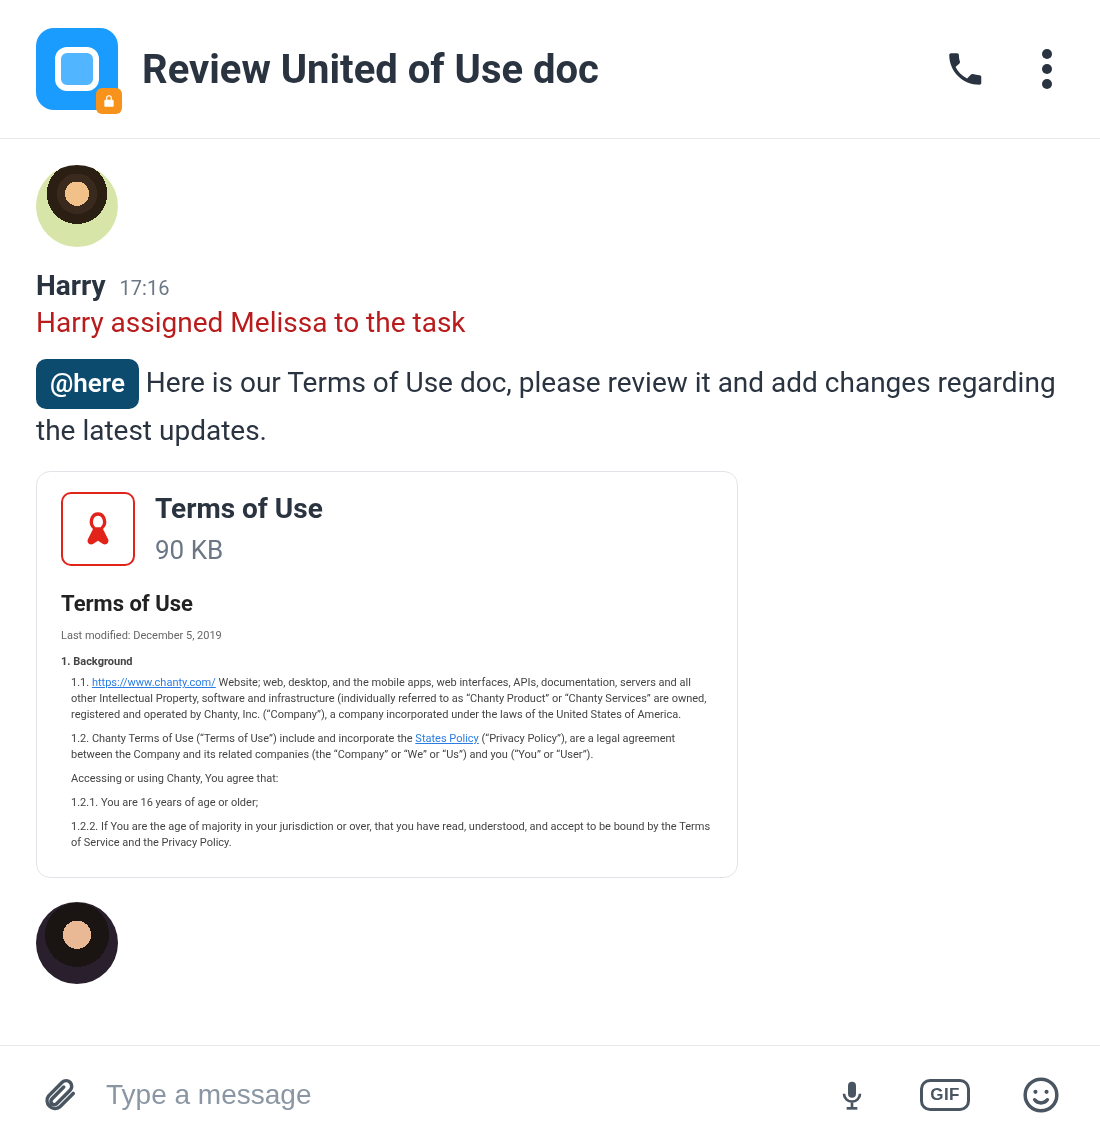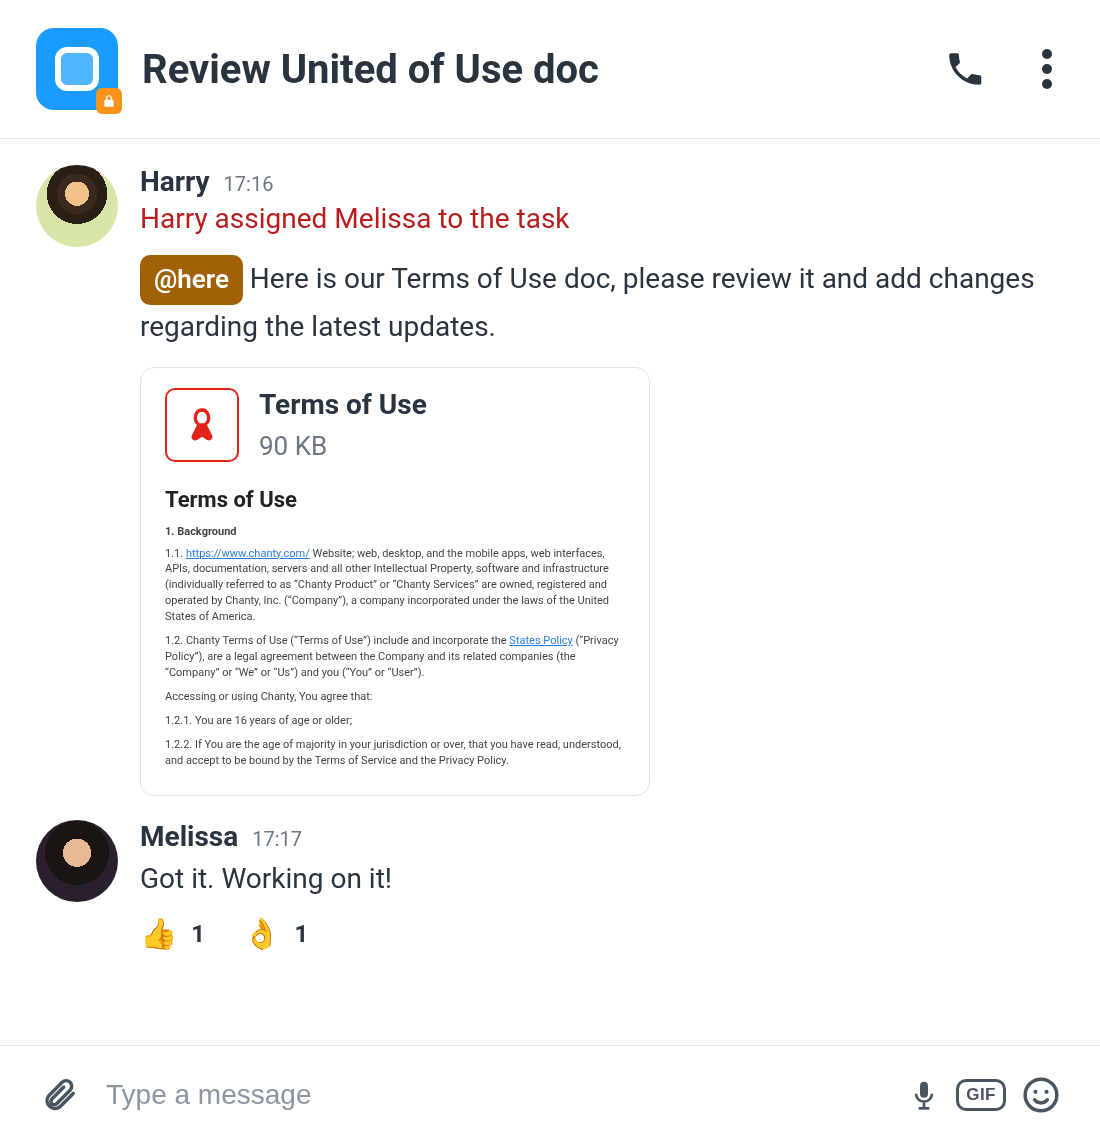--- a/index.html
+++ b/index.html
@@ -87,20 +87,21 @@
     .messages {
       flex: 1;
       overflow-y: auto;
       padding: 18px 36px 20px 36px;
     }
     .message {
       display: flex;
       gap: 22px;
       margin-top: 8px;
       margin-bottom: 24px;
+      flex-direction: column;
     }
     .avatar {
       width: 82px;
       height: 82px;
       border-radius: 50%;
       flex-shrink: 0;
       background: #ccc;
       background-size: cover;
       background-position: center;
     }
@@ -131,34 +132,34 @@
       color: #b91c1c;
       margin-bottom: 20px;
     }
     .message-text {
       font-size: 28px;
       color: #2a3340;
       line-height: 1.55;
     }
     .mention-here {
       display: inline-block;
-      background: #a16207;
+      background: #0c4a6e;
       color: #fff;
       font-weight: 600;
       border-radius: 10px;
       padding: 4px 14px 6px 14px;
       font-size: 26px;
       vertical-align: baseline;
     }
     
     .attachment {
       margin-top: 18px;
       border: 1px solid #e0e3e8;
       border-radius: 14px;
-      width: 510px;
+      width: 702px;
       padding: 20px 24px 18px 24px;
       background: #fff;
     }
     .attachment-head {
       display: flex;
       gap: 20px;
       align-items: center;
       margin-bottom: 22px;
     }
     .file-icon {
@@ -199,20 +200,21 @@
     }
     .preview-heading {
       font-size: 11px;
       font-weight: 700;
       margin: 8px 0 6px 0;
     }
     .preview-p {
       font-size: 11px;
       color: #444;
       margin-bottom: 8px;
+      margin-left: 10px;
     }
     .preview a { color: #2b7de1; text-decoration: underline; }
     
     .reactions {
       display: flex;
       gap: 38px;
       margin-top: 16px;
       align-items: center;
     }
     .reaction {
@@ -247,21 +249,21 @@
       border: none;
       cursor: pointer;
       color: #4a5562;
       display: flex;
       align-items: center;
       justify-content: center;
     }
     .composer-actions {
       display: flex;
       align-items: center;
-      gap: 16px;
+      gap: 52px;
     }
     .gif-btn {
       border: 3px solid #4a5562;
       border-radius: 10px;
       padding: 3px 7px;
       font-size: 17px;
       font-weight: 800;
       color: #4a5562;
       letter-spacing: 0.5px;
     }
@@ -320,20 +322,21 @@
                   <path d="M12 2C8 2 7 6 7 8c0 2 1 3 2 4l-3 6c-1 2 1 4 3 3l3-2 3 2c2 1 4-1 3-3l-3-6c1-1 2-2 2-4 0-2-1-6-5-6zm0 2c2 0 3 2 3 4 0 1-.5 2-1.5 3h-3C9.5 10 9 9 9 8c0-2 1-4 3-4z"></path>
                 </svg>
             </div>
             <div>
               <div class="file-name">Terms of Use</div>
               <div class="file-size">90 KB</div>
             </div>
           </div>
           <div class="preview">
             <div class="preview-title">Terms of Use</div>
+            <div class="preview-meta">Last modified: December 5, 2019</div>
             <div class="preview-heading">1. Background</div>
             <div class="preview-p">
               <span>1.1. </span><a href="#">https://www.chanty.com/</a><span> Website; web, desktop, and the mobile apps, web interfaces, APIs, documentation, servers and all other Intellectual Property, software and infrastructure (individually referred to as “Chanty Product” or “Chanty Services” are owned, registered and operated by Chanty, Inc. (“Company”), a company incorporated under the laws of the United States of America.</span>
             </div>
             <div class="preview-p">
               <span>1.2. Chanty Terms of Use (“Terms of Use”) include and incorporate the </span><a href="#">States Policy</a><span> (“Privacy Policy”), are a legal agreement between the Company and its related companies (the “Company” or “We” or “Us”) and you (“You” or “User”).</span>
             </div>
             <div class="preview-p">Accessing or using Chanty, You agree that:</div>
             <div class="preview-p">1.2.1. You are 16 years of age or older;</div>
             <div class="preview-p">1.2.2. If You are the age of majority in your jurisdiction or over, that you have read, understood, and accept to be bound by the Terms of Service and the Privacy Policy.</div>

